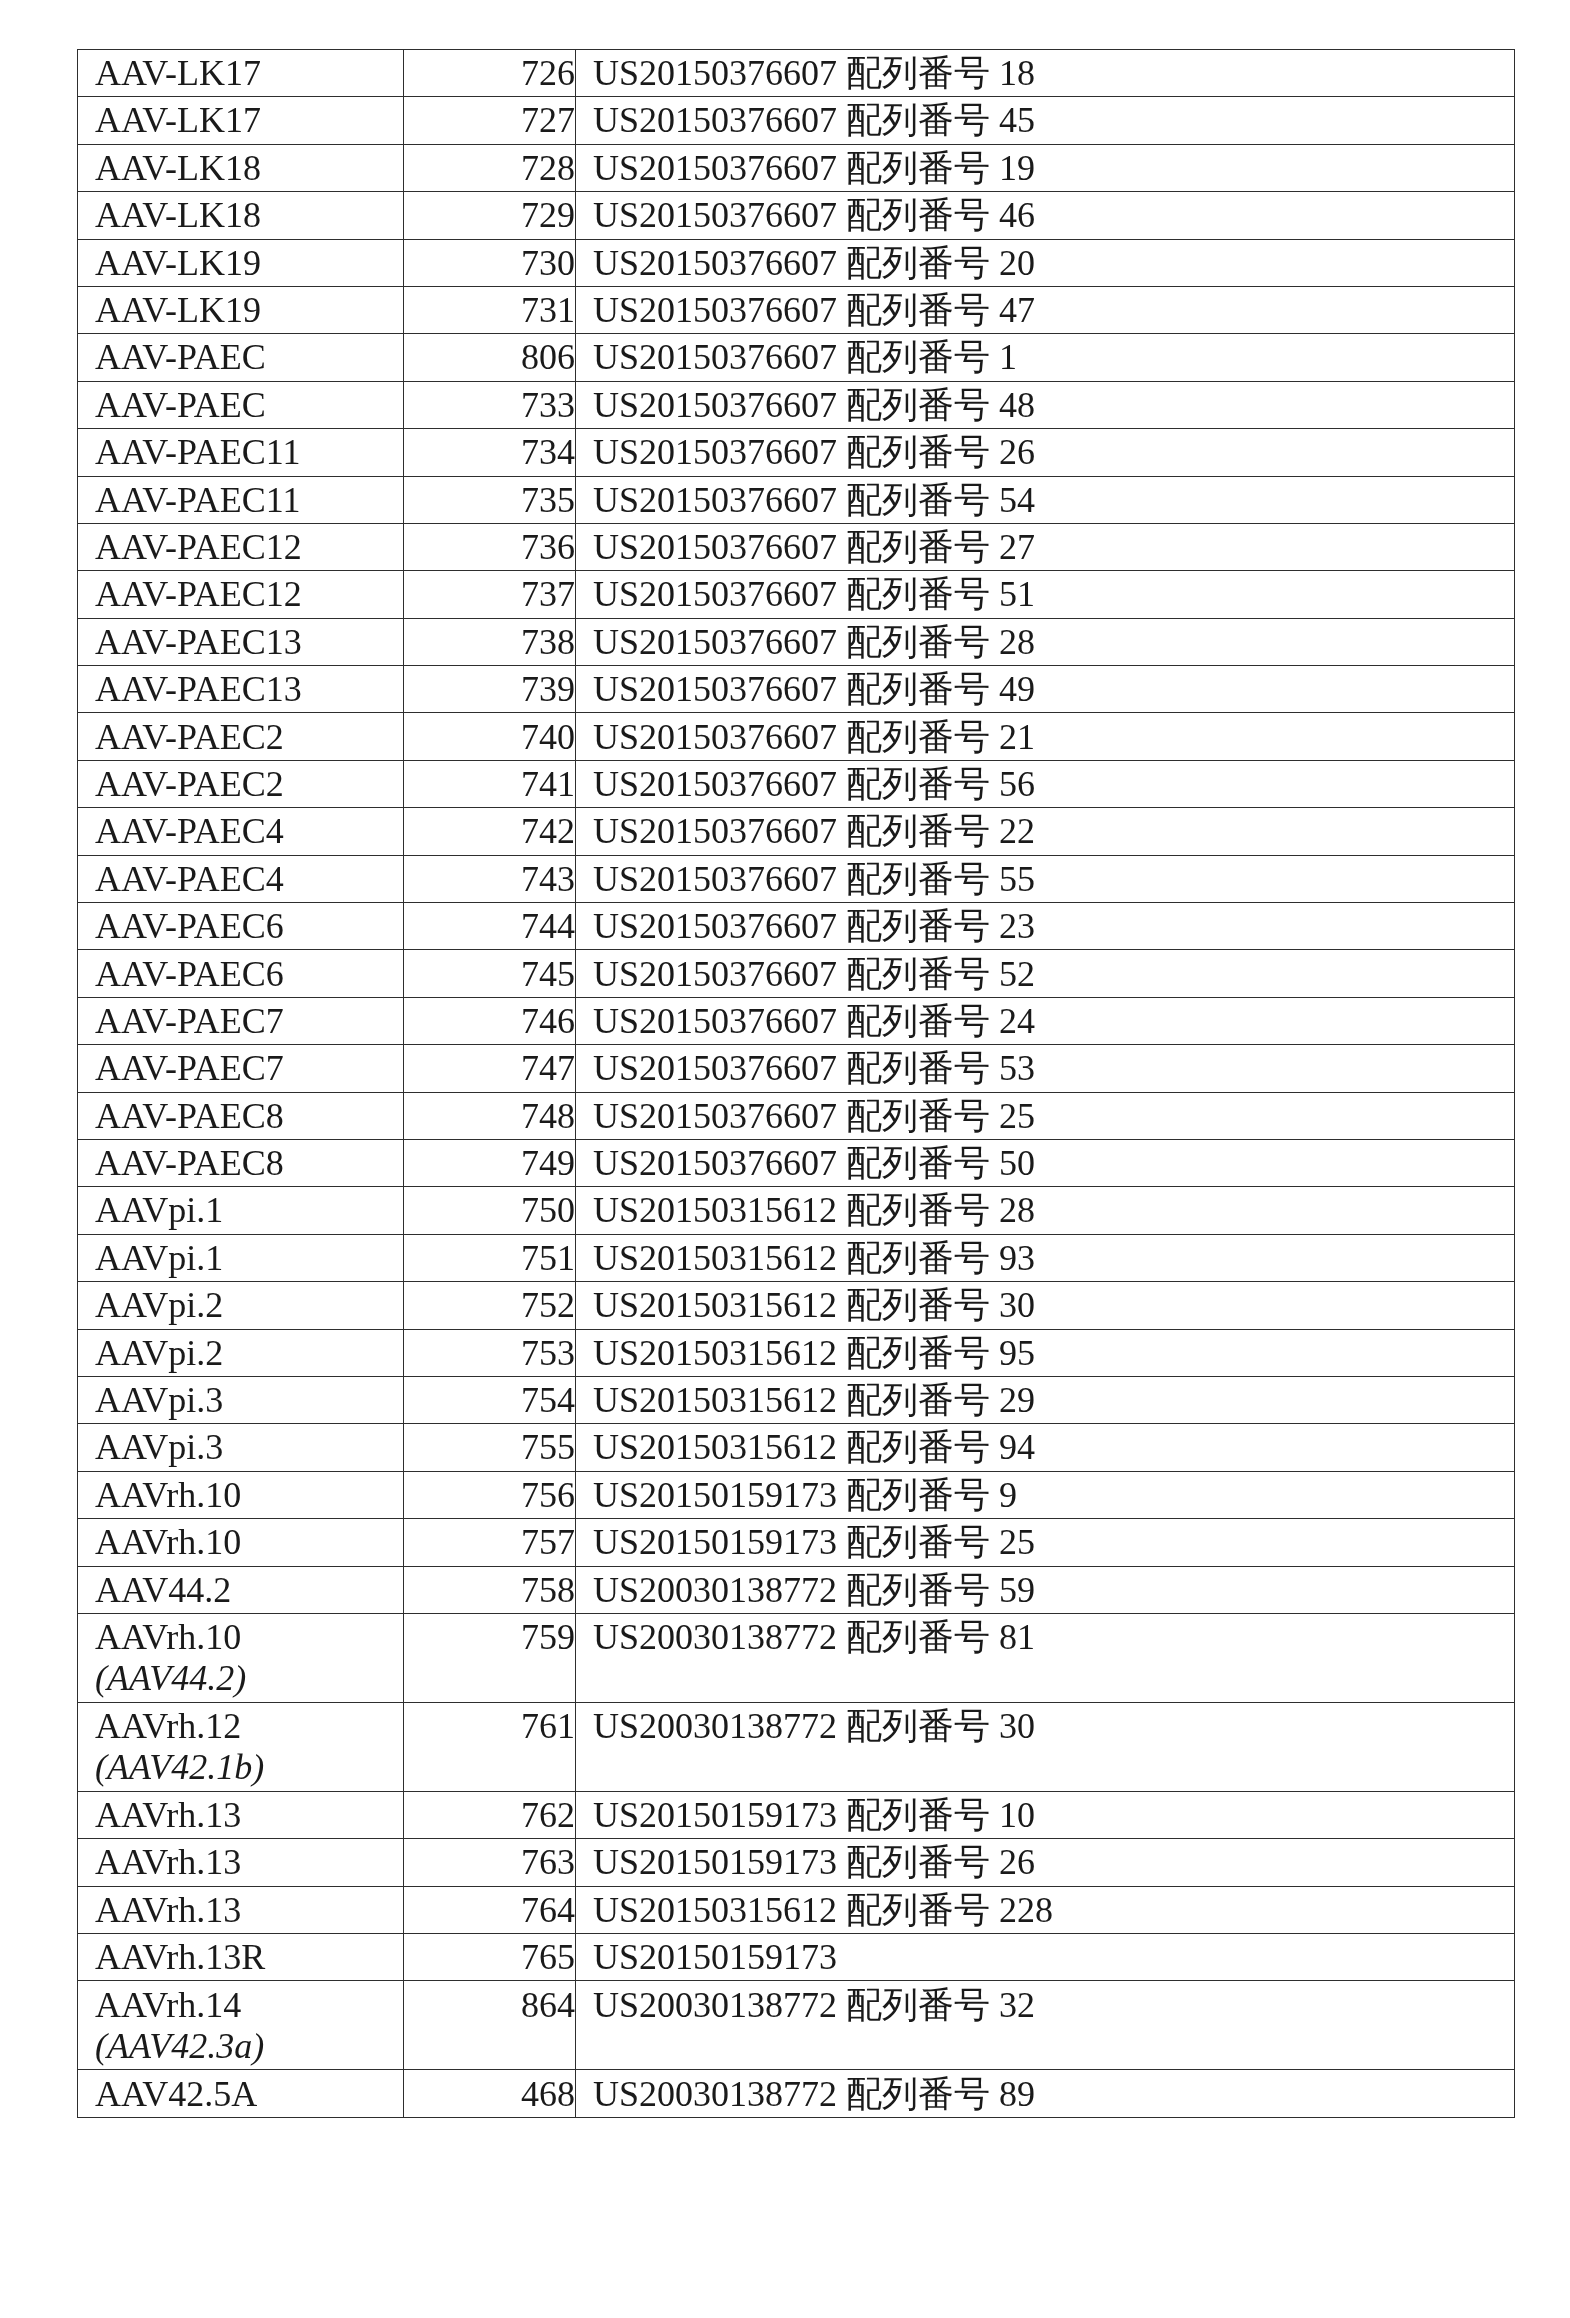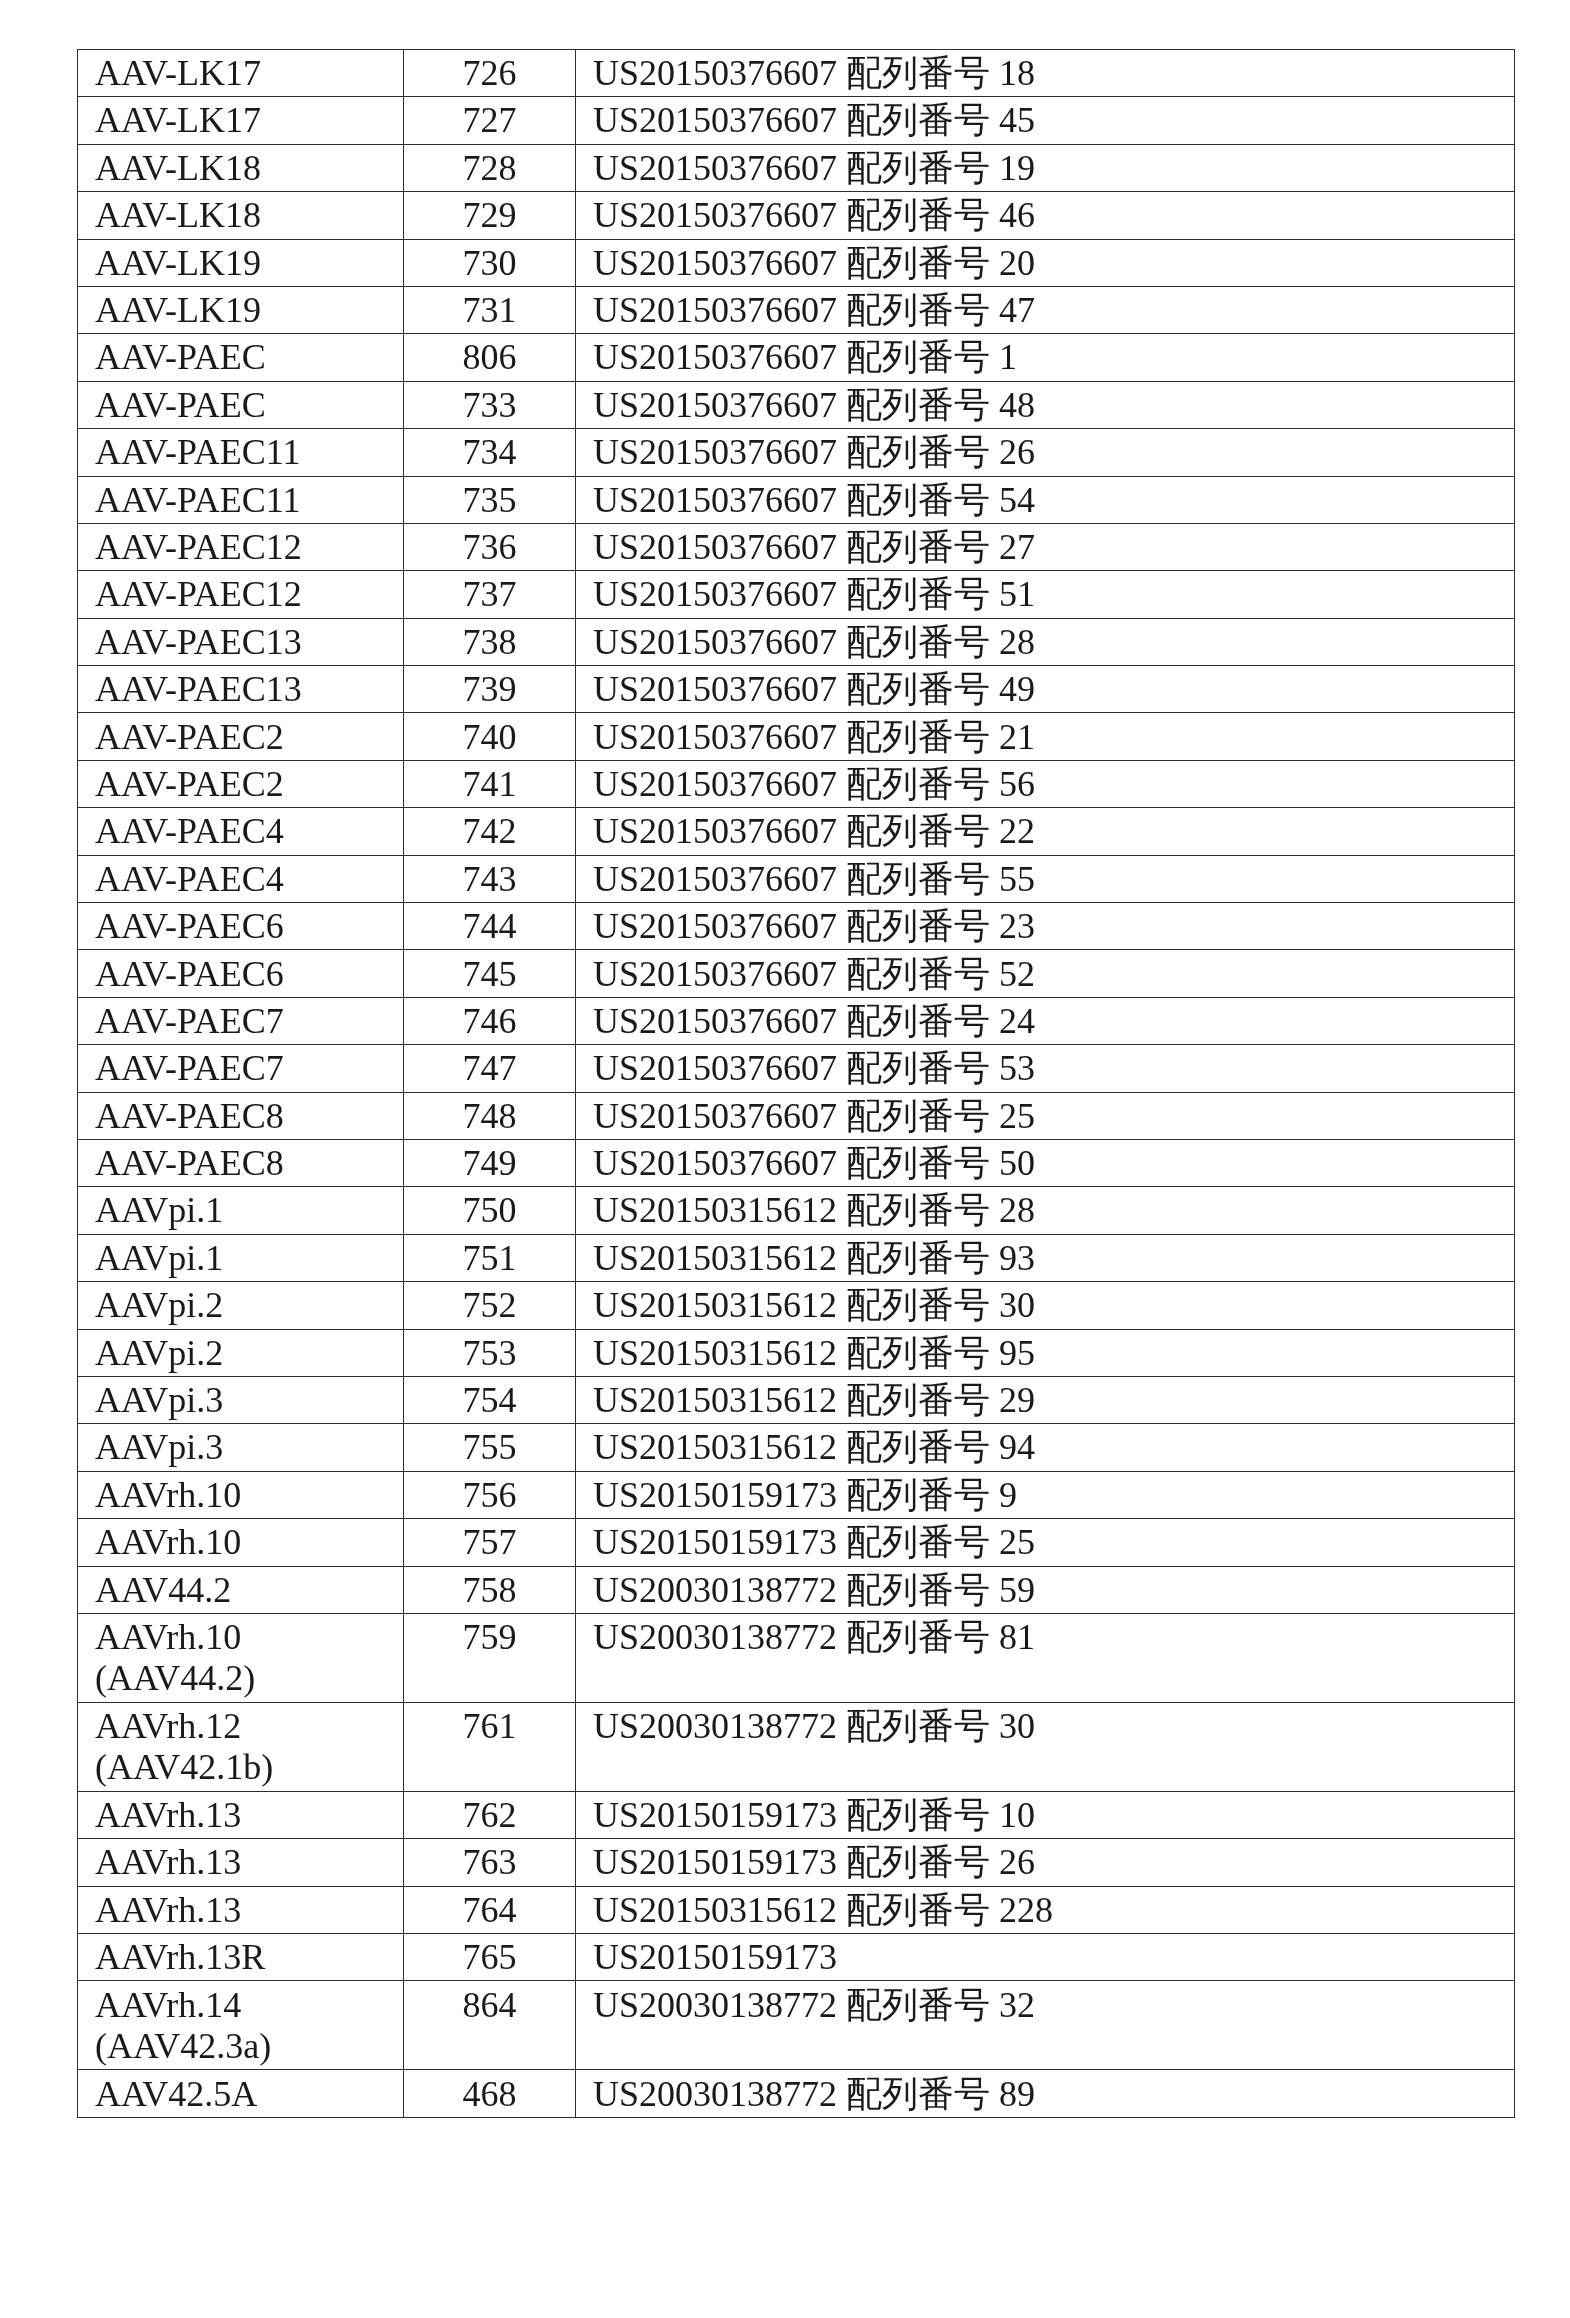--- a/index.html
+++ b/index.html
@@ -38,23 +38,23 @@
     line-height: 41px;
     vertical-align: top;
     padding: 3.1px 0 2.3px 0;
     white-space: nowrap;
     overflow: hidden;
     letter-spacing: 0;
   }
   table.seq-table tr { height: 47px; }
   table.seq-table tr.tall { height: 89px; }
   td.name { padding-left: 17px !important; }
-  td.sid  { text-align: center; }
+  td.sid  { text-align: right; }
   td.ref  { padding-left: 17px !important; }
-  .line2 { display: block; }
+  .line2 { display: block; font-style: italic; }
 </style>
 </head>
 <body>
 
 <div class="page">
   <table class="seq-table">
     <colgroup>
       <col class="c-name">
       <col class="c-id">
       <col class="c-ref">

